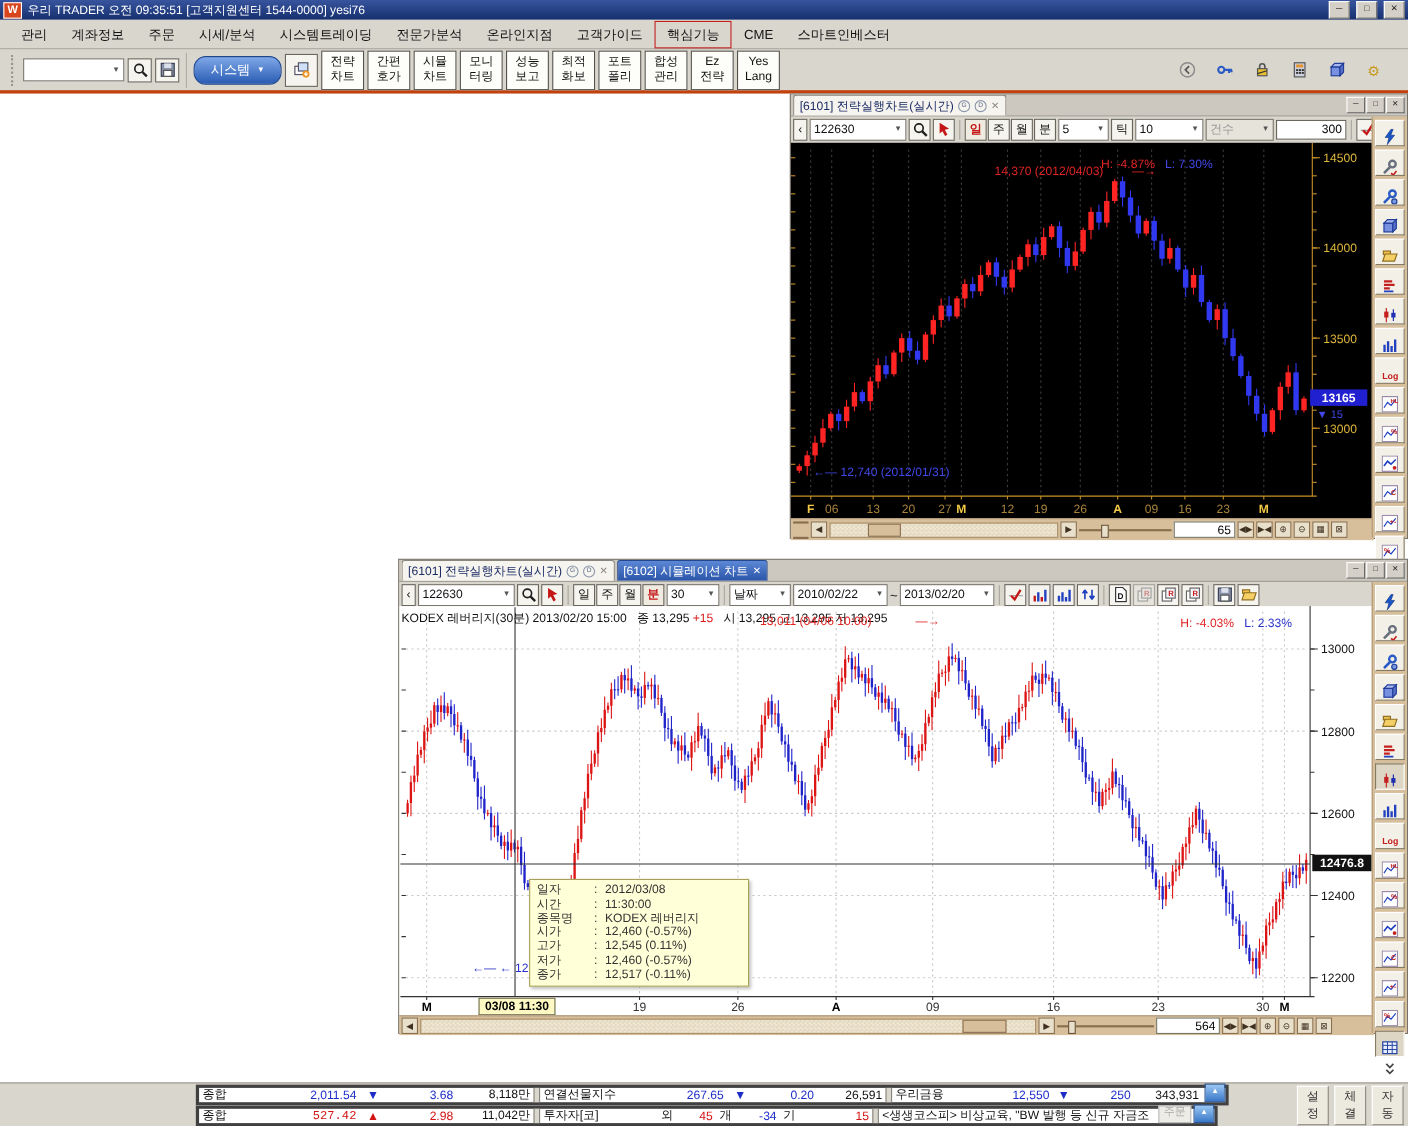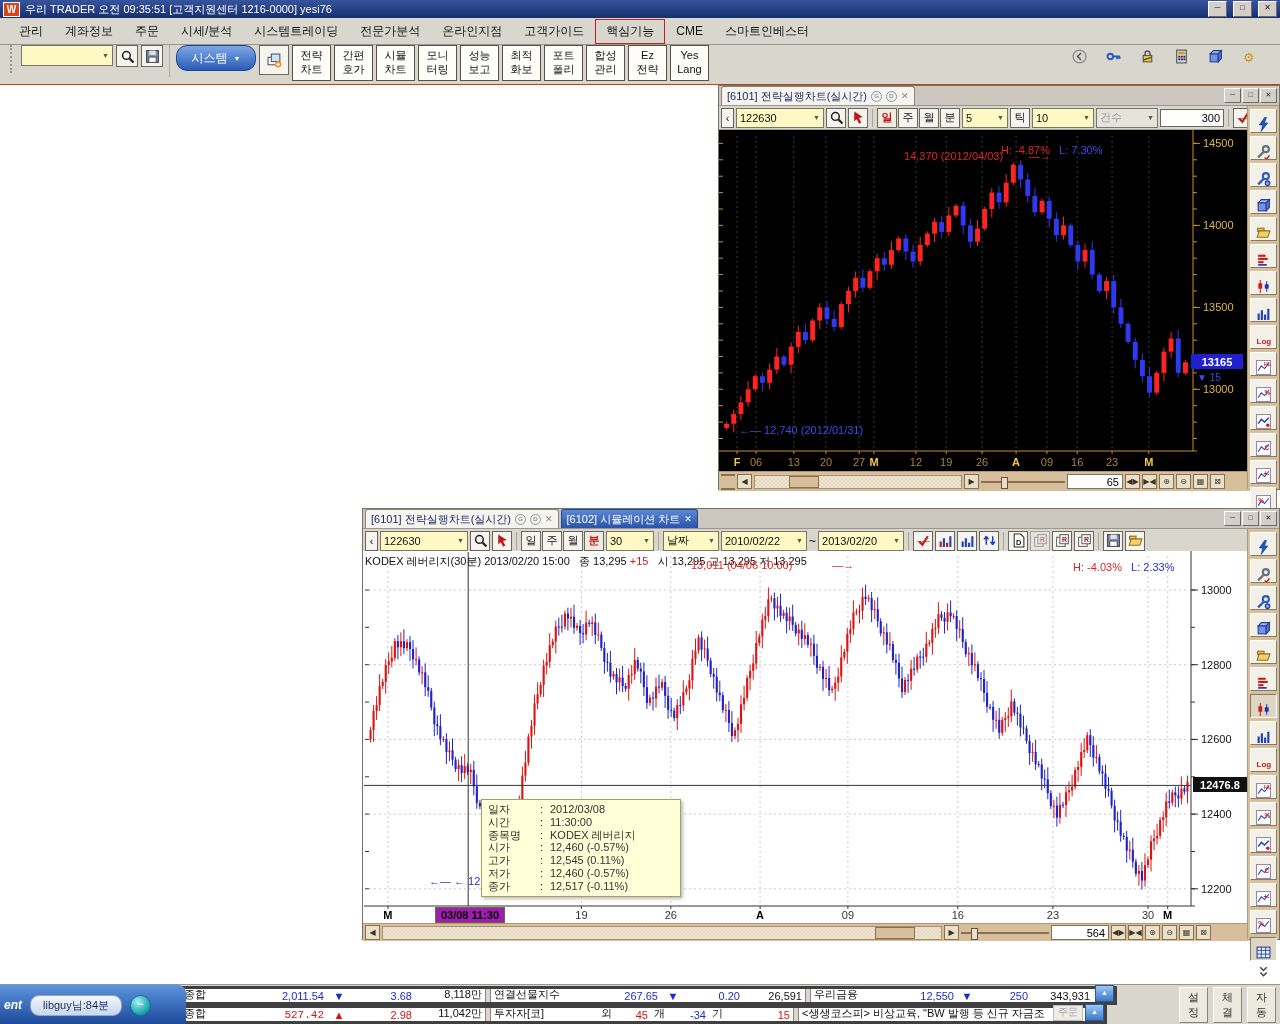--- a/index.html
+++ b/index.html
@@ -15,23 +15,23 @@
   .titletext{flex:1;white-space:nowrap}
   .winbtn{width:17px;height:14px;background:#d4d0c8;border:1px solid;border-color:#fff #6a6a6a #6a6a6a #fff;
     color:#222;font-size:8px;line-height:12px;text-align:center;margin-left:1px}
   
   .menubar{position:absolute;left:0;top:18px;width:1280px;height:27px;background:#d9d6ce;
     border-bottom:1px solid #9a968e;display:flex;align-items:center;padding-left:8px;box-sizing:border-box}
   .menuitem{padding:4px 11px;font-size:12px;color:#111;white-space:nowrap}
   .menuitem.hl{border:1px solid #c42020;padding:3px 10px}
   
   .maintb{position:absolute;left:0;top:45px;width:1280px;height:40px;background:#d9d6ce;
-    border-bottom:1px solid #c2410c;display:flex;align-items:flex-start;gap:3px;padding:0 6px 0 10px;box-sizing:border-box}
+    border-bottom:3px solid #c2410c;display:flex;align-items:center;gap:3px;padding:0 6px 0 10px;box-sizing:border-box}
   .grip{width:4px;height:28px;border-left:2px dotted #9a968e;margin-right:2px}
-  .combo{height:21px;background:#fef9c3;border:1px solid #7a766e;display:inline-flex;align-items:center;
+  .combo{height:21px;background:#ffffff;border:1px solid #7a766e;display:inline-flex;align-items:center;
     justify-content:space-between;font-size:11px;padding:0 3px;box-sizing:border-box}
   .combo .cbar{font-size:7px;color:#555;margin-left:4px}
   .combo.disabled{background:#e6e3da;color:#999}
   .sqbtn{height:22px;min-width:22px;background:#f6f4ee;border:1px solid #6a665e;display:inline-flex;
     align-items:center;justify-content:center;padding:0 1px;box-sizing:border-box}
   .sysbtn{width:78px;height:24px;border-radius:11px;border:1px solid #1c4690;color:#fff;font-size:12px;
     background:linear-gradient(#7fa8e8,#2a5cb4);display:inline-flex;align-items:center;justify-content:center;gap:6px}
   .sysbtn .cbar{font-size:7px}
   .tb2{width:37px;height:34px;background:#fdfdfa;border:1px solid #55524c;font-size:11px;line-height:1.25;
     text-align:center;display:inline-flex;flex-direction:column;align-items:center;justify-content:center;color:#111}
@@ -67,21 +67,21 @@
   .chartbox.white{background:#fff}
   .ovl{position:absolute;white-space:nowrap;font-size:11px}
   .hdr1{color:#e0b83c}
   .chgdn{color:#4656ff}
   .chgup{color:#d81818}
   .annred{color:#e02424}
   .annblue{color:#4048e8}
   .annblue2{color:#2830c8}
   .pmark{position:absolute;font-weight:bold;font-size:11px;color:#fff;display:flex;align-items:center;
     justify-content:center;height:15px}
-  .xlbl-box{position:absolute;background:#a21caf;border:1px solid #6a6a50;color:#000;font-weight:bold;
+  .xlbl-box{position:absolute;background:#fef9c3;border:1px solid #6a6a50;color:#000;font-weight:bold;
     font-size:11px;text-align:center;height:14px;line-height:14px}
   .tooltip{position:absolute;background:#ffffd8;border:1px solid #a8a058;padding:3px 6px;font-size:11px;
     color:#333;line-height:12.8px;box-shadow:2px 2px 3px rgba(0,0,0,.25)}
   .tooltip .tr{display:flex}
   .tooltip .tk{width:52px}
   .tooltip .tc{width:10px}
   
   .navrow{position:absolute;background:#d8bf9b;display:flex;align-items:center;gap:2px;padding:0 2px;
     box-sizing:border-box;border-top:1px solid #b09878}
   .ngrip{width:14px;height:12px;border-top:2px solid #8a7050;border-bottom:2px solid #8a7050}
@@ -124,21 +124,21 @@
     text-align:center;background:radial-gradient(circle at 35% 30%,#9ef0ee,#18a0b0 70%,#0c7888);border:1px solid #0c7888}
   .sbtns{position:absolute;right:4px;top:2px;display:flex;gap:5px}
   .sbtn{width:29px;height:36px;background:#eceade;border:1px solid;border-color:#fff #88847c #88847c #fff;
     font-size:11px;line-height:1.35;text-align:center;color:#333;padding-top:2px;box-sizing:border-box}
 </style>
 </head>
 <body>
 
 <div class="titlebar">
   <span class="applogo">W</span>
-  <span class="titletext">우리 TRADER  오전 09:35:51  [고객지원센터 1216-0000]  yesi76</span>
+  <span class="titletext">우리 TRADER  오전 09:35:51  [고객지원센터 1544-0000]  yesi76</span>
   <span class="winbtn">─</span>
   <span class="winbtn">□</span>
   <span class="winbtn">✕</span>
 </div>
 
 <div class="menubar" id="menubar">
     <div class="menuitem">관리</div>
     <div class="menuitem">계좌정보</div>
     <div class="menuitem">주문</div>
     <div class="menuitem">시세/분석</div>
@@ -1659,25 +1659,20 @@
       <span class="scell sa-r sc-up" style="width: 36px;">45</span>
       <span class="scell" style="width: 18px;">개</span>
       <span class="scell sa-r sc-dn" style="width: 40px;">-34</span>
       <span class="scell" style="width: 18px;">기</span>
       <span class="scell sa-r sc-up" style="width: 66px;">15</span>
       <span class="sdiv"></span>
       <span class="scell" style="width: 250px;">&lt;생생코스피&gt; 비상교육,  "BW 발행 등 신규 자금조</span>
       <span class="ordbtn">주문</span>
       <span class="upbtn">▲</span>
     </div>
-  <div class="bluepanel">
-    <span class="lbl">ent</span>
-    <span class="userpill">libguy님:84분</span>
-    <span class="mincircle">−</span>
-  </div>
   <div class="sbtns" id="sbtns">
       <div class="sbtn">
         <div>설</div>
         <div>정</div>
       </div>
       <div class="sbtn">
         <div>체</div>
         <div>결</div>
       </div>
       <div class="sbtn">

